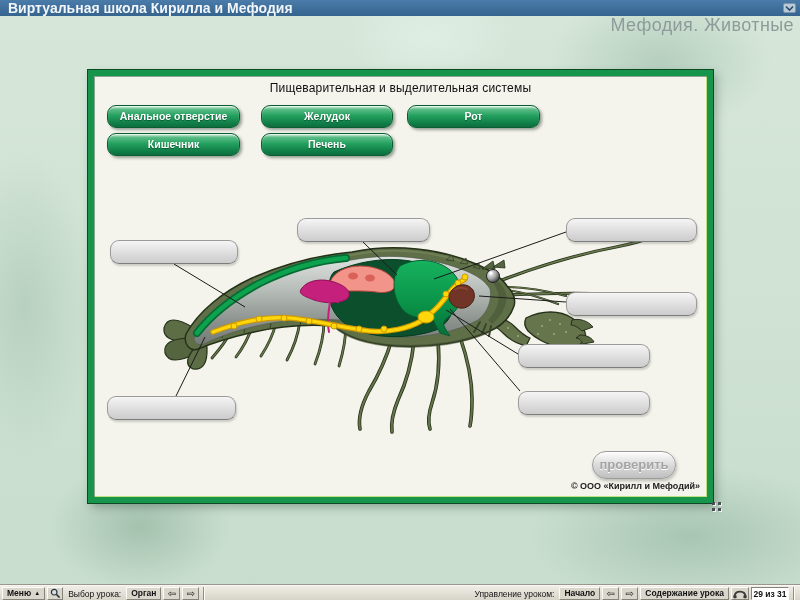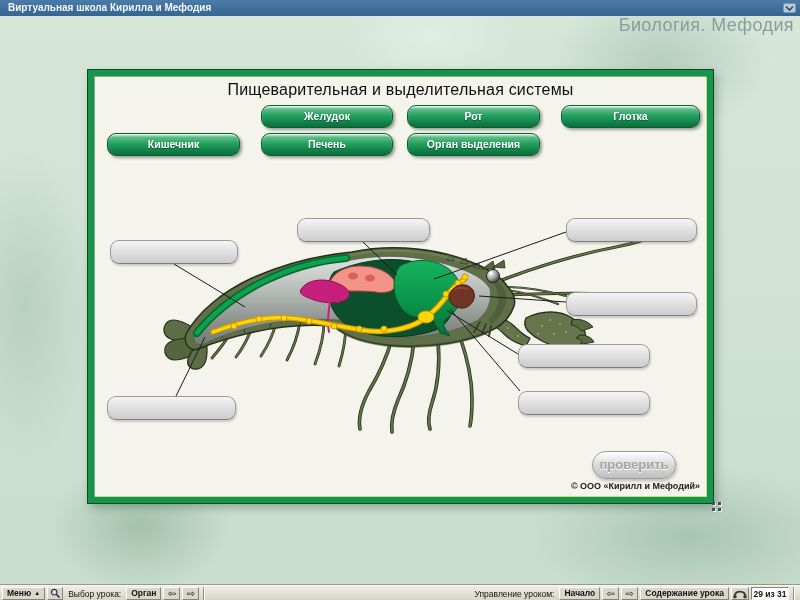--- a/index.html
+++ b/index.html
@@ -5,21 +5,21 @@
   html,body{margin:0;padding:0;}
   body{
     width:800px;height:600px;overflow:hidden;position:relative;
     font-family:"Liberation Sans",sans-serif;background:#cfe2d5;
     -webkit-font-smoothing:antialiased;
   }
   
   #titlebar{
     position:absolute;left:0;top:0;width:800px;height:16px;box-sizing:border-box;
     background:linear-gradient(#4b7ba8,#35648f);
-    color:#f2f6fa;font-size:10px;font-weight:bold;line-height:16px;padding-left:8px;
+    color:#f2f6fa;font-size:14px;font-weight:bold;line-height:16px;padding-left:8px;
   }
   #titlebar .chev{
     position:absolute;right:4px;top:3px;width:13px;height:10px;border-radius:2px;
     background:#b9cbd9;border:1px solid #7e97ab;box-sizing:border-box;
     display:flex;align-items:center;justify-content:center;cursor:pointer;
   }
   
   #desktop{
     position:absolute;left:0;top:16px;width:800px;height:569px;
     background:
@@ -35,21 +35,21 @@
   }
   
   #panel{
     position:absolute;left:88px;top:54px;width:613px;height:421px;
     background:#f4f3ec;border:6px solid #17954a;
     box-shadow:0 0 0 1px #0b4a25, 3px 4px 9px rgba(25,55,35,.35),
       inset 1px 1px 0 rgba(8,70,32,.45), inset -1px -1px 0 rgba(185,218,110,.85);
   }
   #panelTitle{
     position:absolute;left:0;top:5px;width:100%;text-align:center;
-    font-size:16px;color:#0f0f0f;letter-spacing:.2px;
+    font-size:12px;color:#0f0f0f;letter-spacing:.2px;
   }
   .term-btn{
     position:absolute;height:23px;border-radius:9px;box-sizing:border-box;cursor:pointer;
     background:linear-gradient(180deg,#d9f1e3 0%,#5bbc86 16%,#23a05e 46%,#118049 80%,#0c6e3e 100%);
     border:1px solid #0a5c31;
     box-shadow:2px 2px 3px rgba(40,60,45,.45), inset 0 1px 1px rgba(255,255,255,.55);
     color:#fff;font-size:10.5px;font-weight:700;text-align:center;line-height:21px;
     text-shadow:0 1px 1px rgba(0,45,20,.55);
   }
   #tb1{left:13px;top:29px;width:133px}
@@ -128,21 +128,21 @@
   <span>Виртуальная школа Кирилла и Мефодия</span>
   <span class="chev">
     <svg class="icon-svg" width="9" height="7" viewBox="0 0 9 7">
       <polyline points="1,1.5 4.5,5 8,1.5" fill="none" stroke="#2c4c68" stroke-width="1.6"></polyline>
     </svg>
   </span>
 </div>
 
 <div id="desktop">
 
-  <div id="courseTitle">Биология. Мефодия</div>
+  <div id="courseTitle">Мефодия. Животные</div>
 
   <div id="panel">
 
     <svg id="diagram" width="613" height="421" viewBox="0 0 613 421">
       <defs>
         <linearGradient id="gInt" x1="0" y1="0" x2="0" y2="1">
           <stop offset="0" stop-color="#e0e4e0"></stop>
             <stop offset="0.4" stop-color="#b4bab6"></stop>
           <stop offset="0.75" stop-color="#8a918d"></stop>
             <stop offset="1" stop-color="#747b77"></stop>
@@ -310,26 +310,25 @@
         <line x1="269" y1="166" x2="303" y2="199"></line>
         <line x1="472" y1="156" x2="340" y2="203"></line>
         <line x1="472" y1="226" x2="385" y2="220"></line>
         <line x1="424" y1="278" x2="352" y2="234"></line>
         <line x1="426" y1="315" x2="356" y2="233"></line>
       </g>
     </svg>
 
     <div id="panelTitle">Пищеварительная и выделительная системы</div>
 
+    <div class="term-btn" id="tb1">Анальное отверстие</div>
     <div class="term-btn" id="tb3">Рот</div>
     <div class="term-btn" id="tb2">Желудок</div>
-    <div class="term-btn" id="tb4">Глотка</div>
     <div class="term-btn" id="tb5">Кишечник</div>
     <div class="term-btn" id="tb6">Печень</div>
-    <div class="term-btn" id="tb7">Орган выделения</div>
 
     <div class="slot" id="s1"></div>
     <div class="slot" id="s2"></div>
     <div class="slot" id="s3"></div>
     <div class="slot" id="s4"></div>
     <div class="slot" id="s5"></div>
     <div class="slot" id="s6"></div>
     <div class="slot" id="s7"></div>
 
     <div id="checkBtn">проверить</div>

